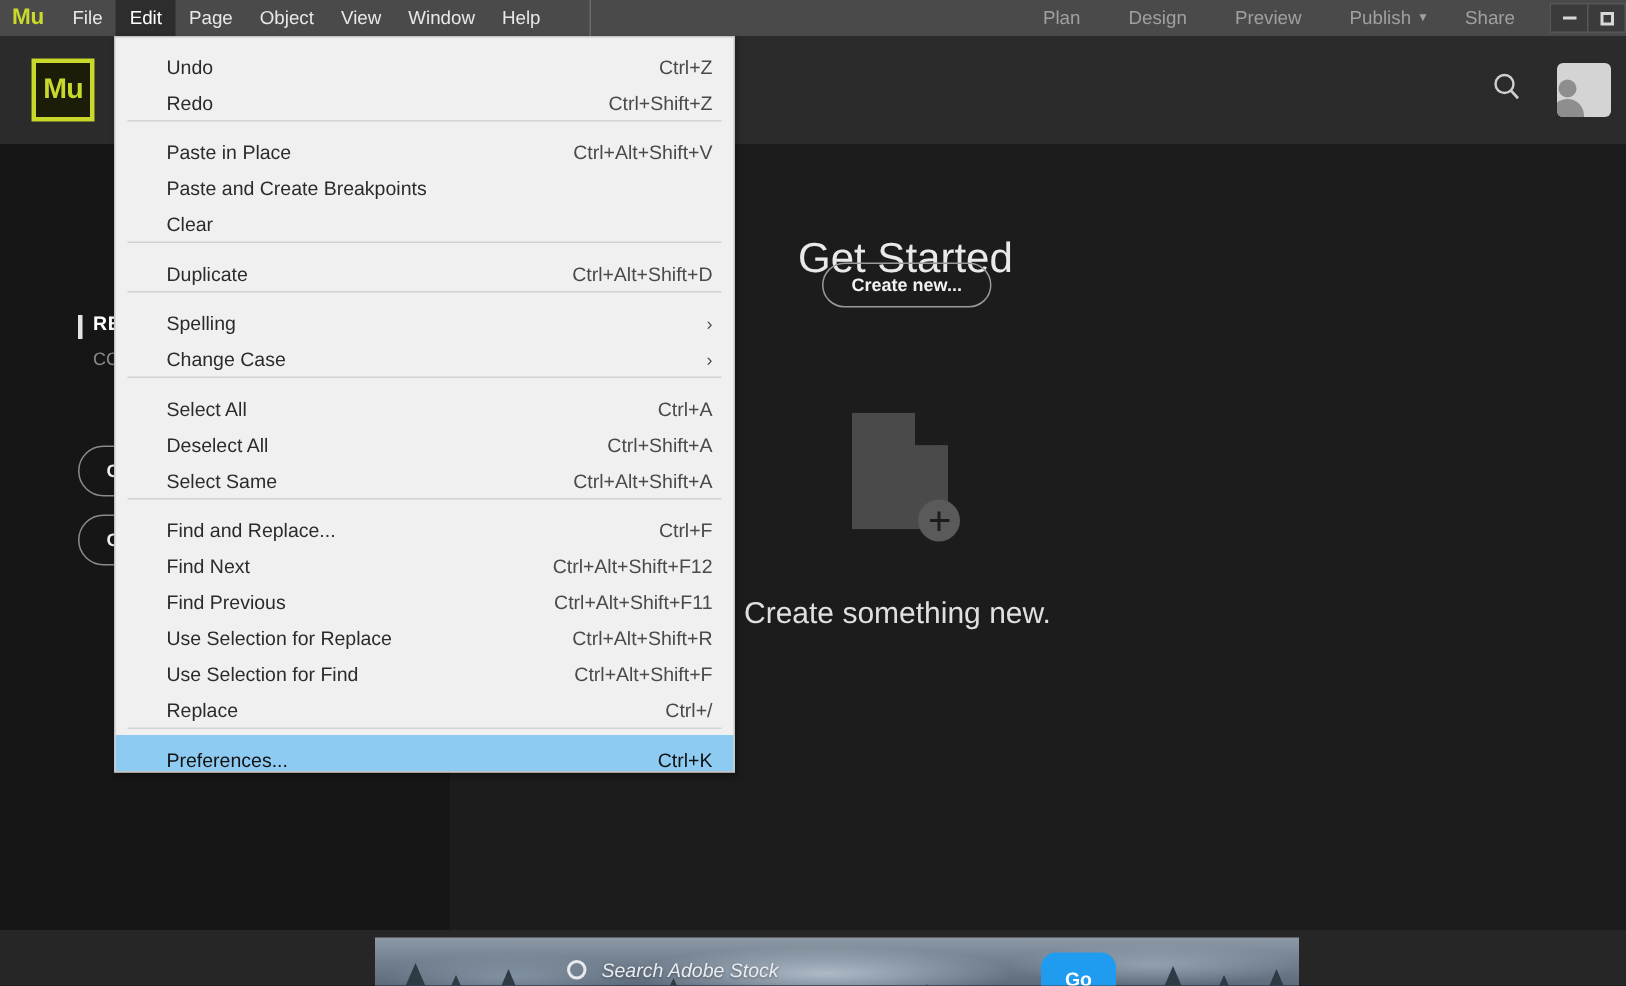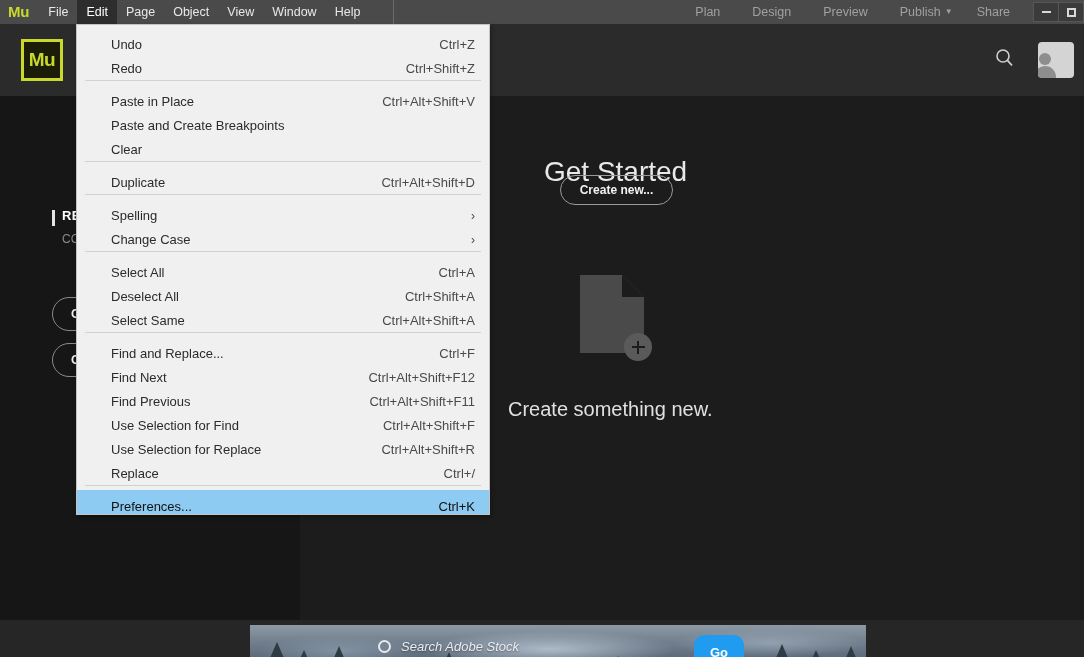--- a/index.html
+++ b/index.html
@@ -105,21 +105,21 @@
   .lp-btn {
     position: absolute; left: 52px;
     width: 150px; height: 34px; border: 1px solid #8a8a8a; border-radius: 17px;
     color: #f0f0f0; font-size: 12px; font-weight: bold;
     display: flex; align-items: center; padding-left: 18px;
   }
   .lp-btn.b1 { top: 201px; }
   .lp-btn.b2 { top: 247px; }
 
   
-  .center { position: absolute; left: 300px; top: 0; width: 784px; height: 524px; }
+  .center { position: absolute; left: 288px; top: 0; width: 784px; height: 524px; }
   .gs-title {
     position: absolute; left: 244px; top: 60px;
     color: #e9e9e9; font-size: 28px; font-weight: 300;
   }
   .doc-icon { position: absolute; left: 280px; top: 179px; width: 64px; height: 78px; }
   .doc-body {
     position: absolute; left: 0; top: 0; width: 64px; height: 78px;
     background: #4a4a4a;
     clip-path: polygon(0 0, 42px 0, 64px 22px, 64px 78px, 0 78px);
   }
@@ -361,26 +361,26 @@
       </div>
       <div class="dd-item">
         <span class="dd-label">Find Next</span>
         <span class="dd-accel">Ctrl+Alt+Shift+F12</span>
       </div>
       <div class="dd-item">
         <span class="dd-label">Find Previous</span>
         <span class="dd-accel">Ctrl+Alt+Shift+F11</span>
       </div>
       <div class="dd-item">
+        <span class="dd-label">Use Selection for Replace</span>
+        <span class="dd-accel">Ctrl+Alt+Shift+R</span>
+      </div>
+      <div class="dd-item">
         <span class="dd-label">Use Selection for Find</span>
         <span class="dd-accel">Ctrl+Alt+Shift+F</span>
-      </div>
-      <div class="dd-item">
-        <span class="dd-label">Use Selection for Replace</span>
-        <span class="dd-accel">Ctrl+Alt+Shift+R</span>
       </div>
       <div class="dd-item">
         <span class="dd-label">Replace</span>
         <span class="dd-accel">Ctrl+/</span>
       </div>
       <div class="dd-sep"></div>
       <div class="dd-item highlight">
         <span class="dd-label">Preferences...</span>
         <span class="dd-accel">Ctrl+K</span>
       </div>

